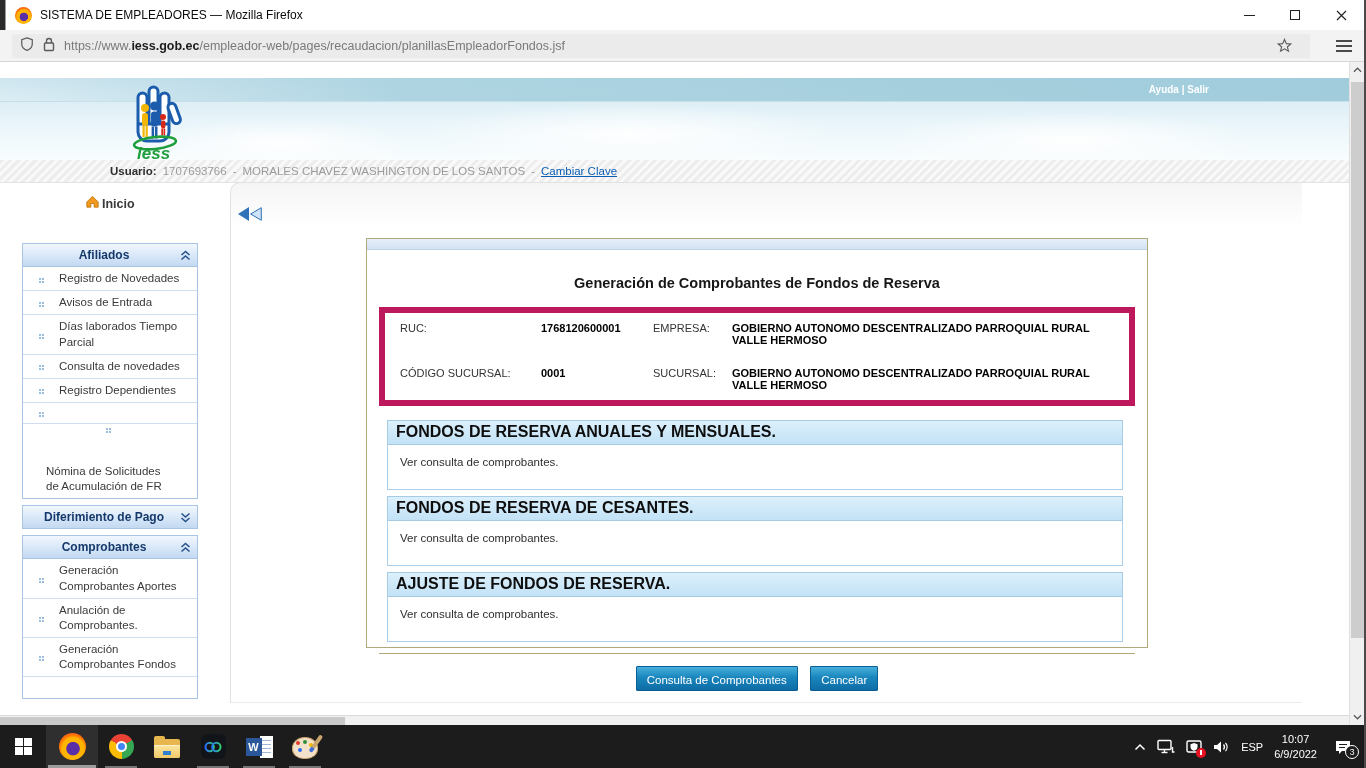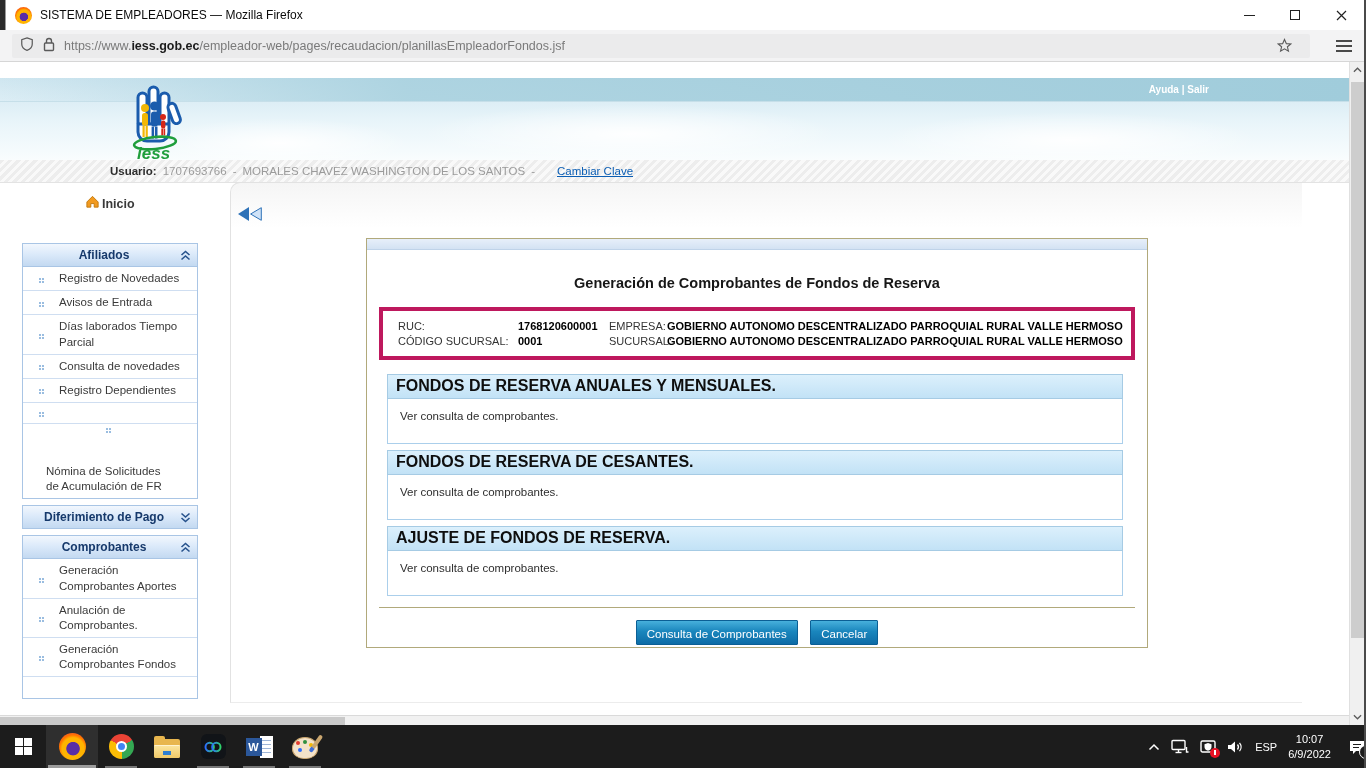--- a/index.html
+++ b/index.html
@@ -53,21 +53,21 @@
     font-size:10px; font-weight:bold; color:#ffffff; }
   .strip a { color:#fff; text-decoration:none; }
   .iess-logo { position:absolute; left:118px; top:6px; }
 
   
   .userbar { position:absolute; left:0; top:98px; width:1349px; height:23px;
     background:repeating-linear-gradient(135deg, #ededed 0 3px, #f9f9f9 3px 6px);
     border-bottom:1px solid #e3e3e3; display:flex; align-items:center; padding-left:110px; gap:6px; font-size:11.5px; }
   .ub-label { color:#2e2e2e; font-weight:bold; }
   .ub-val { color:#9b9b9b; }
-  .ub-link { color:#0b5eb4; text-decoration:underline;margin-left:16px; }
+  .ub-link { color:#0b5eb4; text-decoration:underline; }
 
   
   .home { position:absolute; left:85px; top:132px; display:flex; align-items:center; gap:2px; }
   .home-label { font-size:12.5px; font-weight:bold; color:#3a3a3a; }
 
   
   .sidebar { position:absolute; left:22px; top:181px; width:176px; display:flex; flex-direction:column; gap:6px; }
   .spanel { border:1px solid #a9c5e5; background:#fff; }
   .sp-h { position:relative; text-align:center; font-weight:bold; font-size:12px; color:#16396b;
     padding:4px 20px 4px 8px; background:linear-gradient(180deg,#f2f7fd 0%, #dceafa 45%, #c3d9f1 100%); }
@@ -81,22 +81,22 @@
 
   
   .main-panel { position:absolute; left:205px; top:120px; width:1072px; height:521px;
     background:linear-gradient(180deg,#f5f5f5 0%, #ffffff 45px); border:1px solid #e2e2e2; border-right:none; border-bottom:1px solid #ececec; border-top-left-radius:10px;margin-left:25px; }
   .collapse-ico { position:absolute; left:7px; top:24px; }
 
   .inner { position:absolute; left:135px; top:55px; width:782px; height:410px; border:1px solid #b1a97b; background:#fff; }
   .inner-strip { height:11px; background:linear-gradient(180deg,#e7effa 0%, #d3e2f3 100%); border-bottom:1px solid #bfd3e9; }
   .inner-title { margin-top:25px; text-align:center; font-size:14.5px; font-weight:bold; color:#171717; }
 
-  .ruc-box { margin:16px 12px 0; border:4px solid #be185d; padding:9px 4px 9px 15px;
-    display:grid; grid-template-columns:120px 91px 58px 1fr; row-gap:3px; font-size:11px; color:#333; align-items:start; }
+  .ruc-box { margin:16px 12px 0; border:6px solid #be185d; padding:9px 4px 9px 15px;
+    display:grid; grid-template-columns:120px 91px 58px 1fr; row-gap:3px; font-size:11px; color:#333; align-items:start;gap:21px; }
   .ruc-box b { color:#000; font-size:11px; }
 
   .sections { margin:14px 24px 0 20px; }
   .section { margin-bottom:6px; }
   .sec-h { background:linear-gradient(180deg,#dcf0fc 0%, #c2e2f6 100%); border:1px solid #a6cbe4;
     padding:2px 8px 3px; font-weight:bold; font-size:16px; color:#0e0e0e; }
   .sec-b { border:1px solid #abcfeb; border-top:none; height:45px; padding:11px 0 0 12px; font-size:11.5px; color:#2e2e2e; background:#fff; }
 
   .sep { margin:11px 12px 0; border-top:1px solid #b1a97b; }
   .btn-row { margin-top:12px; text-align:center; }
@@ -122,21 +122,21 @@
   .word-ico { position:relative; width:27px; height:24px; }
   .word-doc { position:absolute; right:0; top:1px; width:13px; height:22px; background:#fff; }
   .word-doc i { position:absolute; left:2px; right:2px; height:1.6px; background:#9fb6d8; }
   .word-box { position:absolute; left:0; top:3px; width:16px; height:18px; background:#2b579a; color:#fff; font-weight:bold; font-size:11px; display:flex; align-items:center; justify-content:center; }
   .paint-ico { position:relative; width:26px; height:22px; margin-top:2px; }
   .palette { position:absolute; inset:0; background:#f3e2c9; border:1px solid #caa66f; border-radius:50% 50% 45% 45%; }
   .pdot { position:absolute; width:4px; height:4px; border-radius:50%; }
   .brush { position:absolute; right:-1px; top:-3px; width:4px; height:16px; background:#caa66f; border-radius:2px; transform:rotate(35deg); }
   .brush i { position:absolute; left:0; bottom:-4px; width:4px; height:5px; background:#3f6fd8; border-radius:0 0 2px 2px; }
 
-  .tray { margin-left:auto; display:flex; align-items:center; gap:11px; color:#fff; }
+  .tray { margin-left:auto; display:flex; align-items:center; gap:11px; padding-right:14px; color:#fff; }
   .tray-ico { display:flex; align-items:center; justify-content:center; position:relative; }
   .tray-lang { font-size:11px; }
   .tray-clock { font-size:11px; text-align:center; line-height:1.35; }
   .badge-red { position:absolute; right:-4px; bottom:-3px; width:10px; height:10px; border-radius:50%; background:#e81123; display:flex; align-items:center; justify-content:center; }
   .badge-red i { display:block; width:1.5px; height:5px; background:#fff; }
   .ac-badge { position:absolute; right:-7px; bottom:-4px; width:14px; height:14px; border-radius:50%; background:#1c1c1c; border:1px solid #fff; font-size:8.5px; color:#fff; display:flex; align-items:center; justify-content:center; }
 </style>
 </head>
 <body>
 

